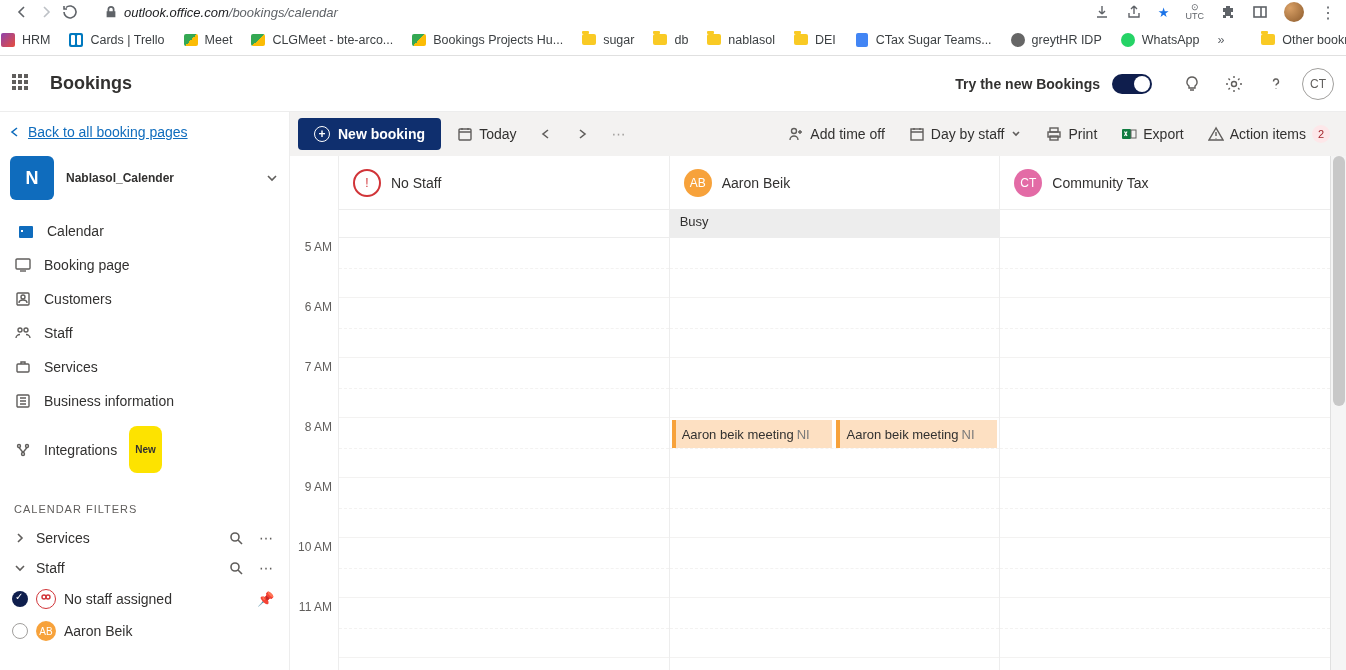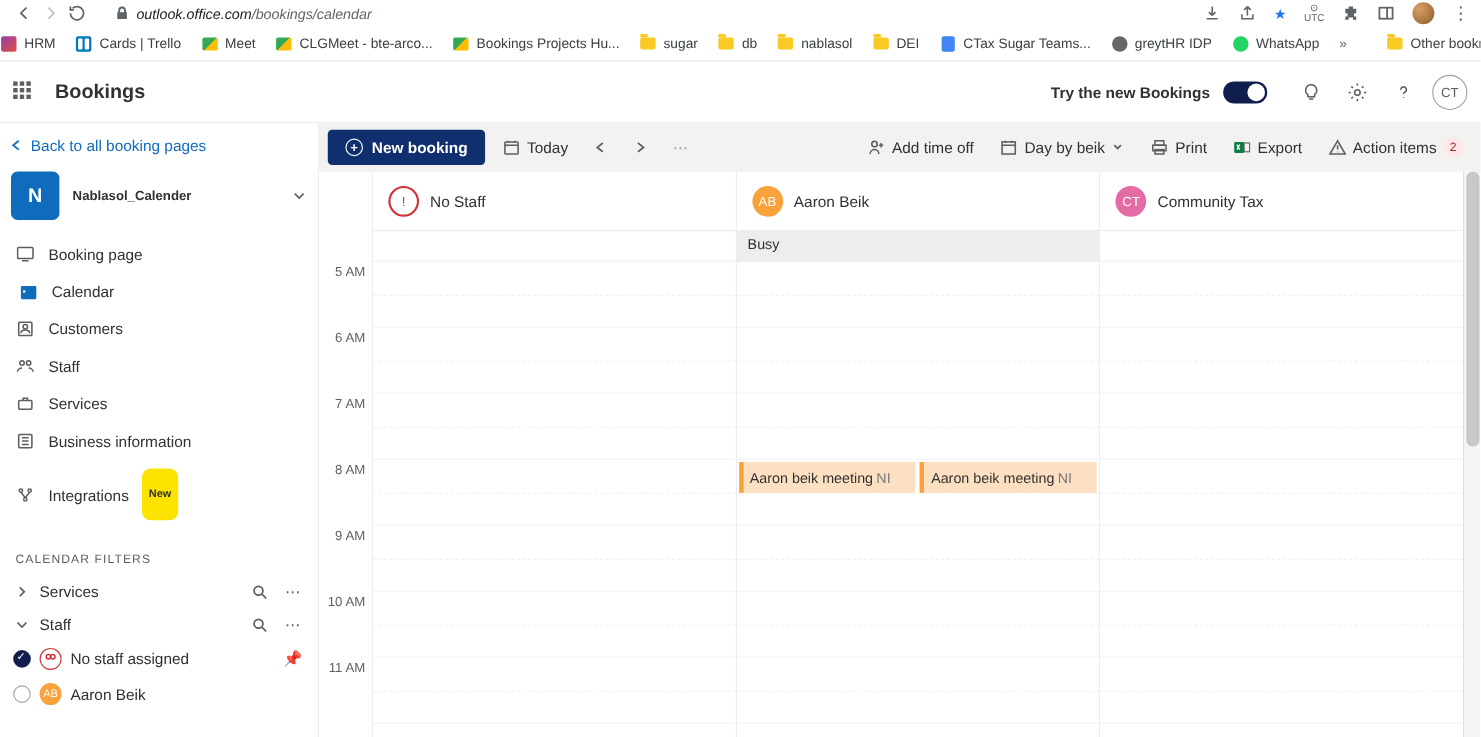--- a/index.html
+++ b/index.html
@@ -38,21 +38,21 @@
   .app-header .spacer { flex:1; }
   .try-new { font-size:14px; font-weight:600; margin-right:12px; }
   .toggle { width:40px;height:20px;background:#0f1e4d;border-radius:10px; position:relative; margin-right:24px;}
   .toggle::after{content:"";position:absolute;right:2px;top:2px;width:16px;height:16px;background:#fff;border-radius:50%;}
   .hdr-icon{width:32px;height:32px;display:flex;align-items:center;justify-content:center;color:#605e5c;margin-right:10px;}
   .profile-chip{width:32px;height:32px;border:1px solid #a19f9d;border-radius:50%;display:flex;align-items:center;justify-content:center;font-size:12px;color:#605e5c;}
 
   
   .app-body { display:flex; height: calc(670px - 24px - 32px - 56px); }
   .sidebar { width:290px; border-right:1px solid #ededed; display:flex; flex-direction:column; overflow:hidden;}
-  .back-link { color:#0f6cbd; font-size:14px; padding:12px 8px 8px; display:flex; align-items:center; gap:6px; }
+  .back-link { color:#0f6cbd; font-size:14px; padding:12px 8px 8px; display:flex; align-items:center; gap:6px;text-decoration:underline; }
   .calendar-chip { display:flex; align-items:center; padding:8px 10px 10px; gap:12px; }
   .chip-avatar{width:44px;height:44px;border-radius:6px;background:#0f6cbd;color:#fff;display:flex;align-items:center;justify-content:center;font-size:18px;font-weight:600;}
   .chip-name{font-size:12px;font-weight:600;flex:1;}
   .nav-list{padding:4px 0;}
   .nav-item{display:flex;align-items:center;gap:12px;padding:8px 14px;font-size:14px;color:#323130;}
   .nav-item.active{background:#fff;border-left:3px solid transparent;}
   .nav-item .ni-icon{width:18px;height:18px;display:flex;align-items:center;justify-content:center;color:#605e5c;}
   .badge-new{background:#fde300;color:#323130;font-size:10px;font-weight:600;padding:18px 6px;border-radius:8px;}
   .filters-hdr{font-size:11px;letter-spacing:1px;color:#605e5c;padding:18px 14px 8px;}
   .filter-row{display:flex;align-items:center;padding:7px 14px;font-size:14px;gap:10px;}
@@ -281,37 +281,37 @@
       <span>Back to all booking pages</span>
     </div>
     <div class="calendar-chip">
       <div class="chip-avatar">N</div>
       <div class="chip-name">Nablasol_Calender</div>
       <svg width="14" height="14" fill="none" stroke="#605e5c" stroke-width="1.6">
           <path d="M3 5l4 4 4-4"></path>
         </svg>
     </div>
     <div class="nav-list" id="nav-list">
+        <div class="nav-item active">
+          <span class="ni-icon">
+            <svg width="16" height="16" fill="#0f6cbd">
+              <rect x="1" y="3" width="14" height="12" rx="1"></rect>
+              <rect x="3" y="7" width="2" height="2" fill="#fff"></rect>
+            </svg>
+          </span>
+          <span>Calendar</span>
+        </div>
         <div class="nav-item">
           <span class="ni-icon">
             <svg width="16" height="16" fill="none" stroke="#605e5c" stroke-width="1.4">
               <rect x="1" y="2" width="14" height="10" rx="1"></rect>
               <path d="M5 14h6"></path>
             </svg>
           </span>
           <span>Booking page</span>
-        </div>
-        <div class="nav-item active">
-          <span class="ni-icon">
-            <svg width="16" height="16" fill="#0f6cbd">
-              <rect x="1" y="3" width="14" height="12" rx="1"></rect>
-              <rect x="3" y="7" width="2" height="2" fill="#fff"></rect>
-            </svg>
-          </span>
-          <span>Calendar</span>
         </div>
         <div class="nav-item">
           <span class="ni-icon">
             <svg width="16" height="16" fill="none" stroke="#605e5c" stroke-width="1.4">
               <rect x="2" y="2" width="12" height="12" rx="1"></rect>
               <circle cx="8" cy="6" r="2"></circle>
               <path d="M4 12c0-2 2-3 4-3s4 1 4 3"></path>
             </svg>
           </span>
           <span>Customers</span>
@@ -440,21 +440,21 @@
             <circle cx="6" cy="5" r="2.5"></circle>
             <path d="M2 14c0-2.5 2-4 4-4s4 1.5 4 4M12 4v4M10 6h4"></path>
           </svg>
         <span>Add time off</span>
       </div>
       <div class="cmdbtn">
         <svg width="16" height="16" fill="none" stroke="#605e5c" stroke-width="1.4">
             <rect x="2" y="3" width="12" height="11"></rect>
             <path d="M2 6h12M5 2v2M11 2v2"></path>
           </svg>
-        <span>Day by beik</span>
+        <span>Day by staff</span>
         <svg width="12" height="12" fill="none" stroke="#605e5c" stroke-width="1.6">
             <path d="M3 4l3 3 3-3"></path>
           </svg>
       </div>
       <div class="cmdbtn">
         <svg width="16" height="16" fill="none" stroke="#605e5c" stroke-width="1.4">
             <rect x="4" y="2" width="8" height="4"></rect>
             <rect x="2" y="6" width="12" height="5"></rect>
             <rect x="4" y="10" width="8" height="4"></rect>
           </svg>

